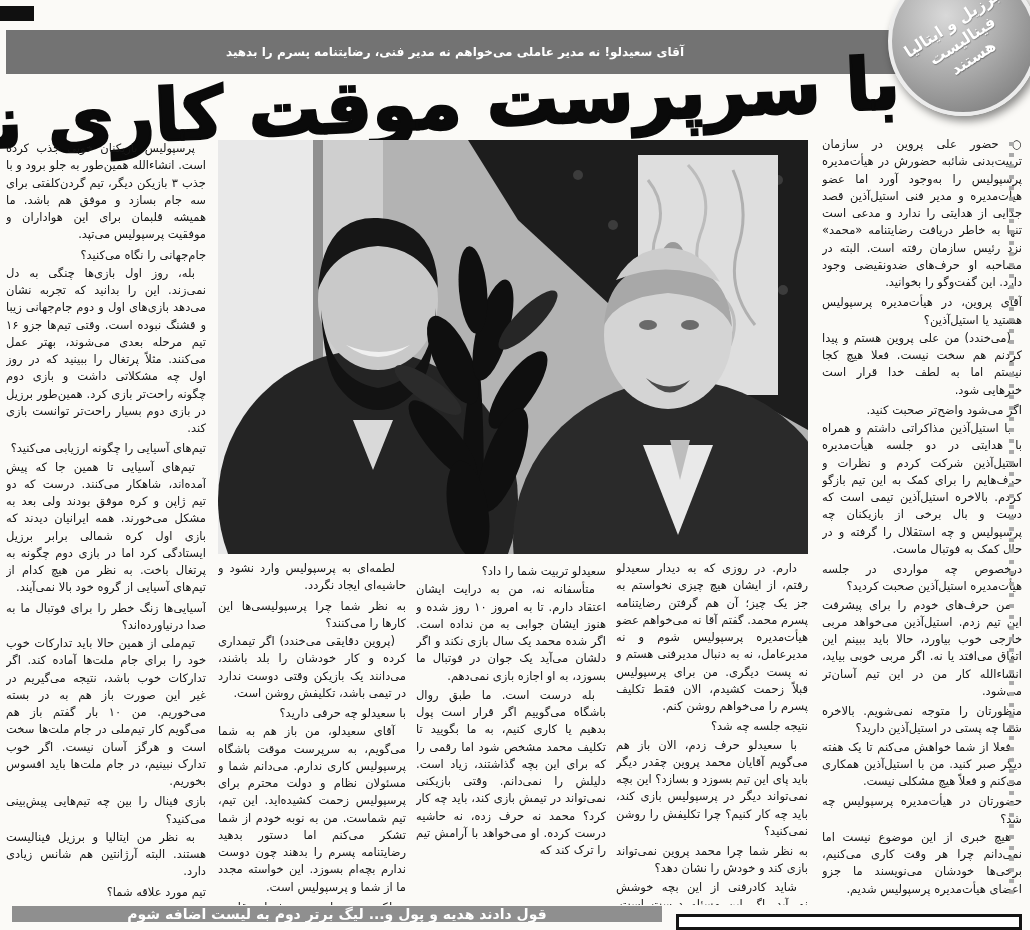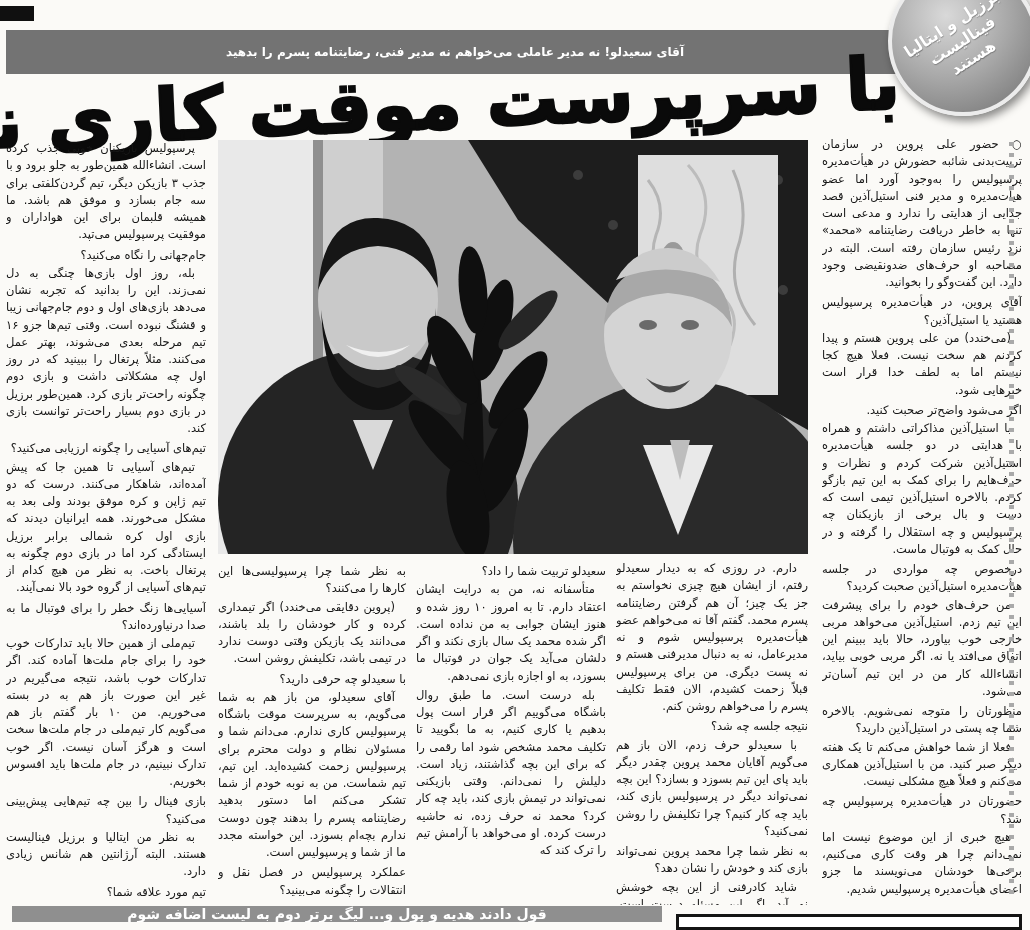--- a/index.html
+++ b/index.html
@@ -194,20 +194,21 @@
   <p class="a">شاید کادرفنی از این بچه خوشش نمی‌آید. اگر این مسئله درست است، چرا رضایتنامه او را نمی‌دهند؟ اگر من بودم و از یک بازیکن خوشم نمی‌آمد و به کارم نمی‌خورد،</p>
 </div>
 
 <div class="col col3">
   <p class="q">سعیدلو تربیت شما را داد؟</p>
   <p class="a">متأسفانه نه، من به درایت ایشان اعتقاد دارم. تا به امروز ۱۰ روز شده و هنوز ایشان جوابی به من نداده است. اگر شده محمد یک سال بازی نکند و اگر دلشان می‌آید یک جوان در فوتبال ما بسوزد، به او اجازه بازی نمی‌دهم.</p>
   <p class="a">بله درست است. ما طبق روال باشگاه می‌گوییم اگر قرار است پول بدهیم یا کاری کنیم، به ما بگویید تا تکلیف محمد مشخص شود اما رقمی را که برای این بچه گذاشتند، زیاد است. دلیلش را نمی‌دانم. وقتی بازیکنی نمی‌تواند در تیمش بازی کند، باید چه کار کرد؟ محمد نه حرف زده، نه حاشیه درست کرده. او می‌خواهد با آرامش تیم را ترک کند که</p>
 </div>
 
 <div class="col col4">
+  <p class="lead">لطمه‌ای به پرسپولیس وارد نشود و حاشیه‌ای ایجاد نگردد.</p>
   <p class="q">به نظر شما چرا پرسپولیسی‌ها این کارها را می‌کنند؟</p>
   <p class="a">(پروین دقایقی می‌خندد) اگر تیمداری کرده و کار خودشان را بلد باشند، می‌دانند یک بازیکن وقتی دوست ندارد در تیمی باشد، تکلیفش روشن است.</p>
   <p class="q">با سعیدلو چه حرفی دارید؟</p>
   <p class="a">آقای سعیدلو، من باز هم به شما می‌گویم، به سرپرست موقت باشگاه پرسپولیس کاری ندارم. می‌دانم شما و مسئولان نظام و دولت محترم برای پرسپولیس زحمت کشیده‌اید. این تیم، تیم شماست. من به نوبه خودم از شما تشکر می‌کنم اما دستور بدهید رضایتنامه پسرم را بدهند چون دوست ندارم بچه‌ام بسوزد. این خواسته مجدد ما از شما و پرسپولیس است.</p>
   <p class="q">عملکرد پرسپولیس در فصل نقل و انتقالات را چگونه می‌بینید؟</p>
 </div>
 
 <div class="gray-bar">
   <span>قول دادند هدیه و پول و... لیگ برتر دوم به لیست اضافه شوم</span>
 </div>

